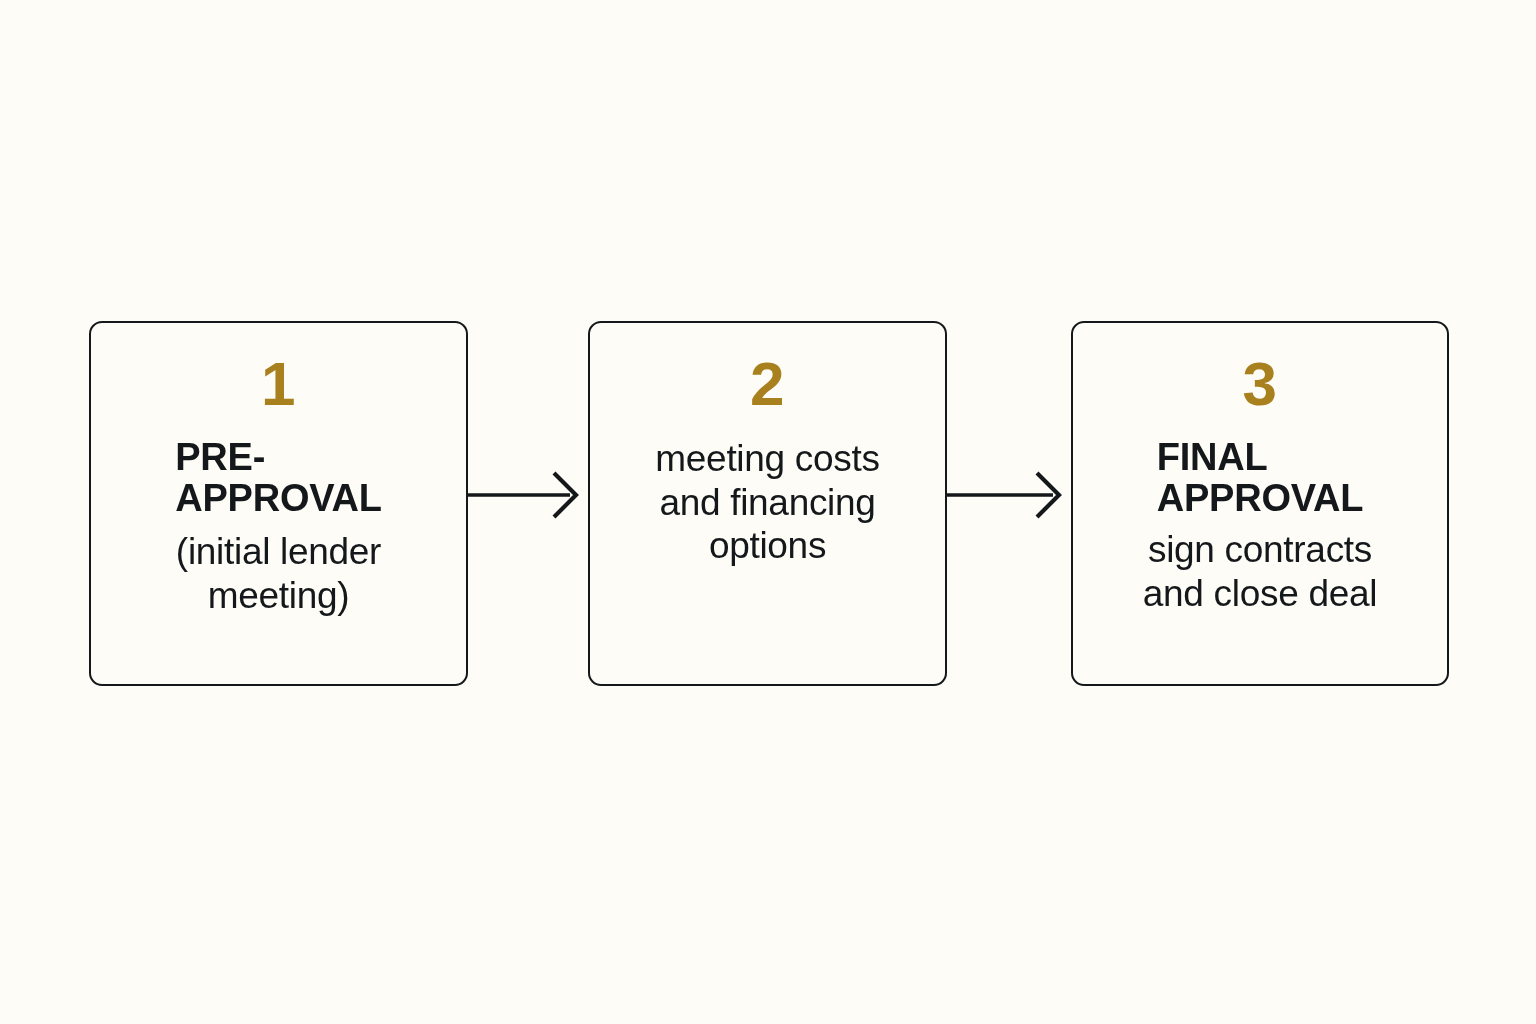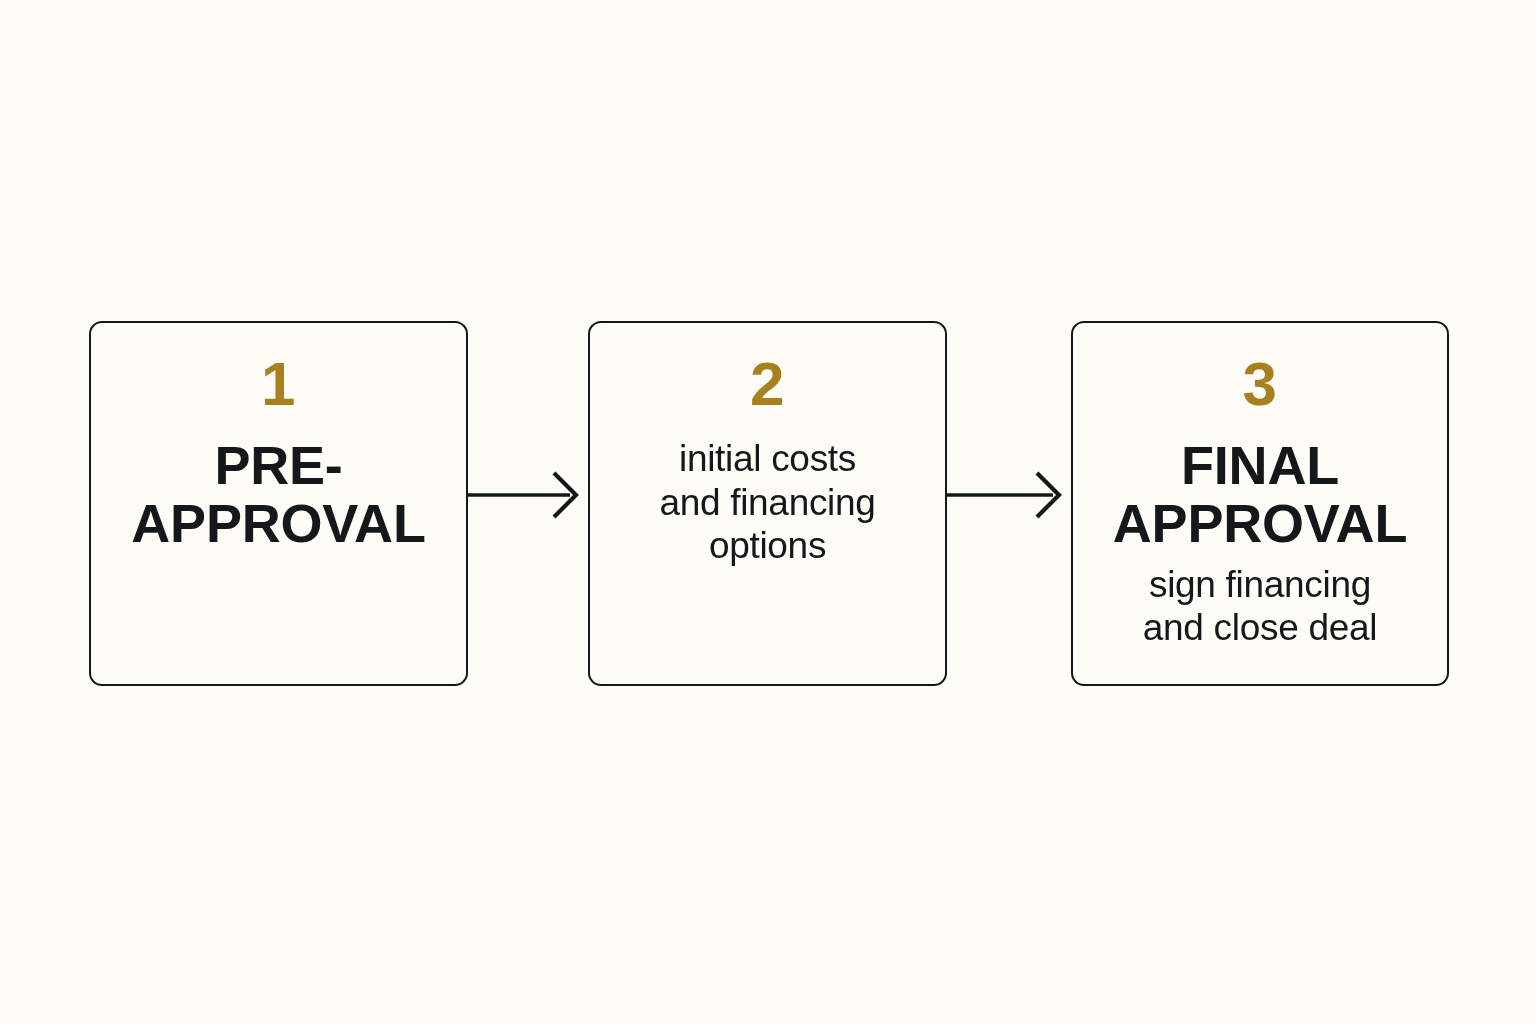--- a/index.html
+++ b/index.html
@@ -43,25 +43,25 @@
     font-size: 62px;
     font-weight: bold;
     color: #A8801D;
     line-height: 1.0;
     letter-spacing: 0.5px;
     margin-bottom: 22px;
     user-select: none;
   }
 
   .step-title {
-    font-size: 54px;
+    font-size: 38px;
     font-weight: bold;
     color: #15181A;
     line-height: 1.07;
-    text-align: center;
+    text-align: left;
     letter-spacing: -0.2px;
     margin-bottom: 10px;
     white-space: pre-line;
   }
 
   .box-1 .step-title { margin-bottom: 12px; }
 
   .step-desc {
     font-size: 37px;
     font-weight: normal;
@@ -89,43 +89,45 @@
 </style>
 </head>
 <body>
 
 <div id="flow-canvas">
 
   <div class="step-box box-1">
     <div class="step-number">1</div>
     <div class="step-title">PRE-
 APPROVAL</div>
+    <div class="step-desc">(initial lender
+meeting)</div>
   </div>
 
   <div class="connector arrow-1">
     <svg viewBox="0 0 124 64" preserveAspectRatio="none" aria-hidden="true">
       <line x1="0" y1="30" x2="104" y2="30" stroke="#15181A" stroke-width="3.6"></line>
       <polyline points="88,8 110,30 88,52" fill="none" stroke="#15181A" stroke-width="4.2" stroke-linecap="butt" stroke-linejoin="miter"></polyline>
     </svg>
   </div>
 
   <div class="step-box box-2">
     <div class="step-number">2</div>
-    <div class="step-desc">initial costs
+    <div class="step-desc">meeting costs
 and financing options</div>
   </div>
 
   <div class="connector arrow-2">
     <svg viewBox="0 0 128 64" preserveAspectRatio="none" aria-hidden="true">
       <line x1="0" y1="30" x2="108" y2="30" stroke="#15181A" stroke-width="3.6"></line>
       <polyline points="92,8 114,30 92,52" fill="none" stroke="#15181A" stroke-width="4.2" stroke-linecap="butt" stroke-linejoin="miter"></polyline>
     </svg>
   </div>
 
   <div class="step-box box-3">
     <div class="step-number">3</div>
     <div class="step-title">FINAL
 APPROVAL</div>
-    <div class="step-desc">sign financing
+    <div class="step-desc">sign contracts
 and close deal</div>
   </div>
 
 </div>
 
 </body></html>

